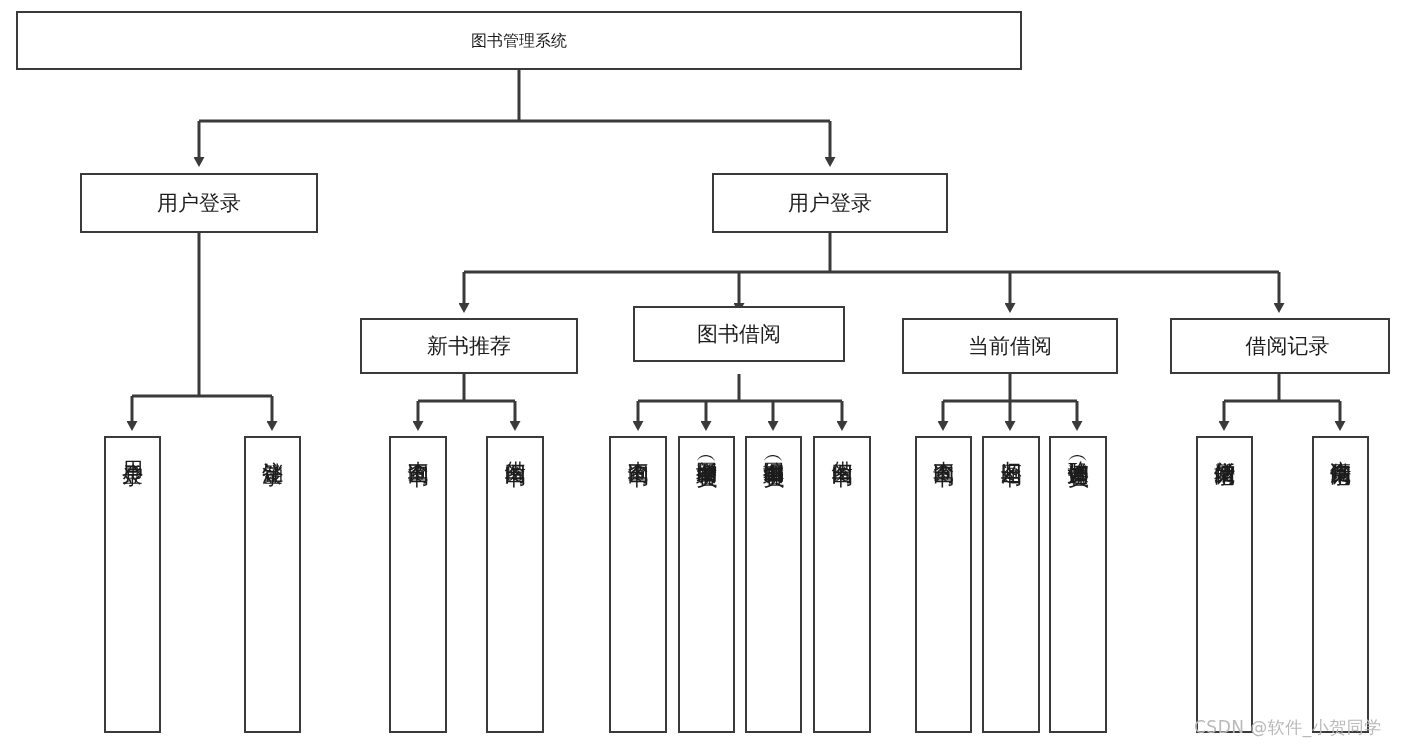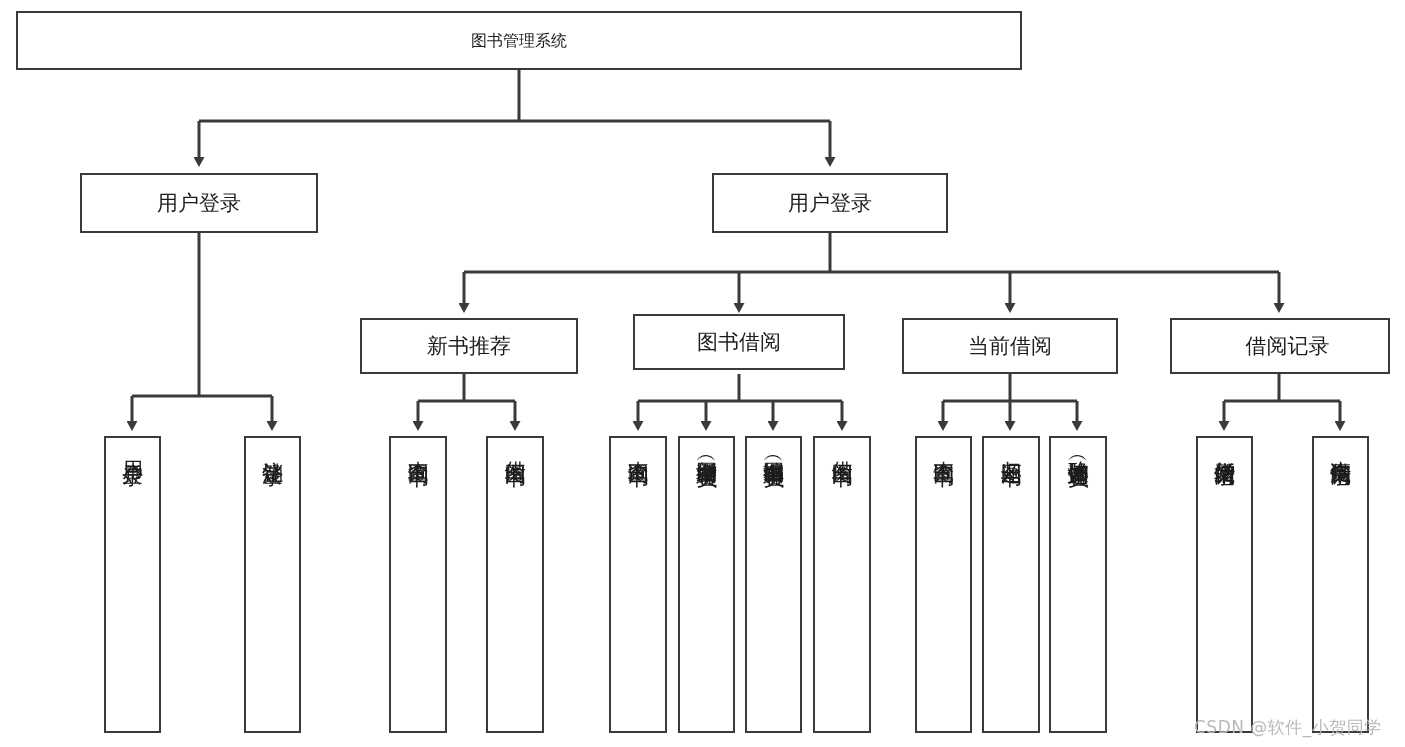--- a/index.html
+++ b/index.html
@@ -124,21 +124,21 @@
   </svg>
 
   <div class="node root" style="left:16px; top:11px; width:1006px; height:59px;">图书管理系统</div>
 
   <div class="node level1" style="left:80px; top:173px; width:238px; height:60px;">用户登录</div>
 
   <div class="node level1" style="left:712px; top:173px; width:236px; height:60px;">用户登录</div>
 
   <div class="node level2" style="left:360px; top:318px; width:218px; height:56px;">新书推荐</div>
 
-  <div class="node level2" style="left:633px; top:314px; width:212px; height:56px;">图书借阅</div>
+  <div class="node level2" style="left:633px; top:306px; width:212px; height:56px;">图书借阅</div>
 
   <div class="node level2" style="left:902px; top:318px; width:216px; height:56px;text-align:right;">当前借阅</div>
 
   <div class="node level2" style="left:1170px; top:318px; width:220px; height:56px;padding-left:15px;">借阅记录</div>
 
   <div class="node leaf" style="left:104px; top:436px; width:57px; height:297px;">
     <span class="vtext">用户登录</span>
   </div>
 
   <div class="node leaf" style="left:244px; top:436px; width:57px; height:297px;">

